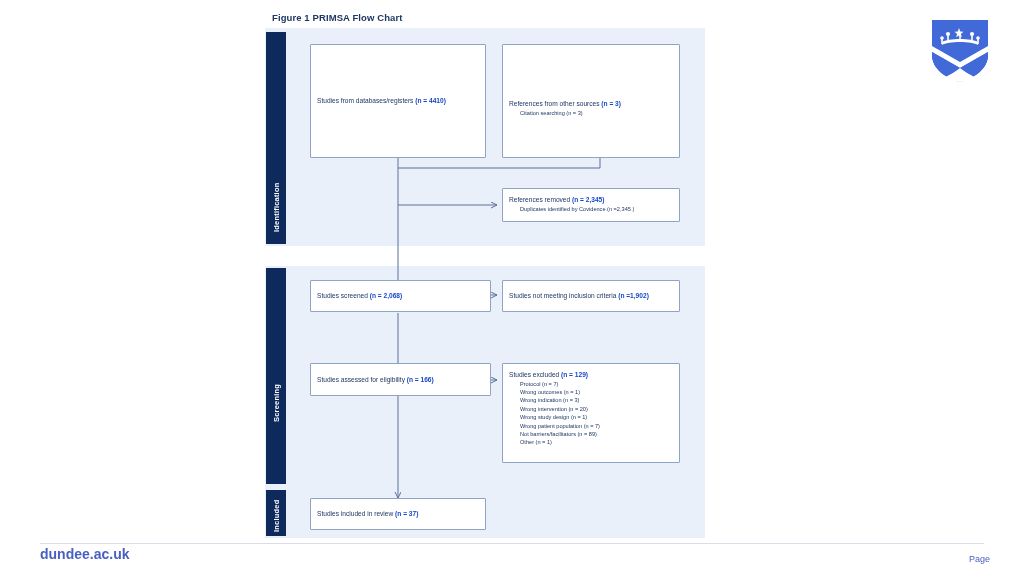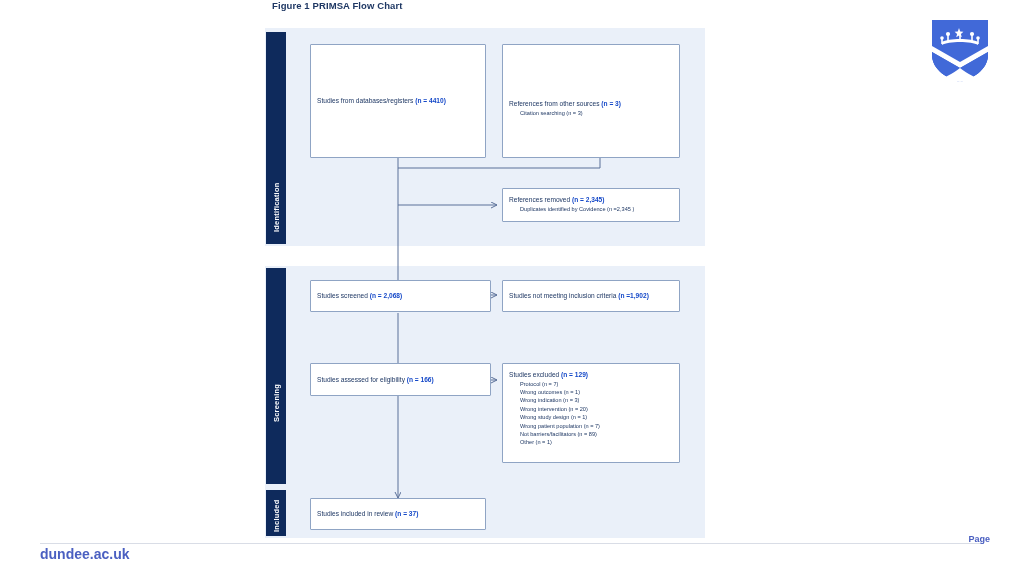--- a/index.html
+++ b/index.html
@@ -6,40 +6,40 @@
   html, body {
     width: 1024px; height: 576px;
     background: #ffffff;
     font-family: "Liberation Sans", sans-serif;
     overflow: hidden;
   }
   #slide { position: relative; width: 1024px; height: 576px; background: #fff; }
 
   
   .fig-title {
-    position: absolute; left: 272px; top: 0;
+    position: absolute; left: 272px; top: 12px;
     font-size: 9.5px; font-weight: bold; color: #1f3864;
     letter-spacing: .1px; white-space: nowrap;
   }
 
   
   .crest { position: absolute; left: 930px; top: 18px; width: 60px; height: 66px; }
 
   
   .footer-rule {
     position: absolute; left: 40px; top: 543px; width: 944px; height: 1px;
     background: #d9dde6;
   }
   .footer-left {
     position: absolute; left: 40px; top: 546px;
     font-size: 14px; font-weight: bold; color: #4a5fc1;
   }
   .footer-right {
-    position: absolute; right: 34px; top: 534px;
-    font-size: 9px; font-weight: bold; color: #4a5fc1;
+    position: absolute; right: 34px; top: 554px;
+    font-size: 9px; font-weight: normal; color: #4a5fc1;
   }
 
   
   #chart { position: absolute; left: 265px; top: 28px; width: 440px; height: 510px; }
 
   .panel { position: absolute; background: #eaf0f9; }
   .stage-bar {
     position: absolute; width: 20px; background: #0e2a5c;
     color: #ffffff; font-size: 7.5px; font-weight: bold;
   }

